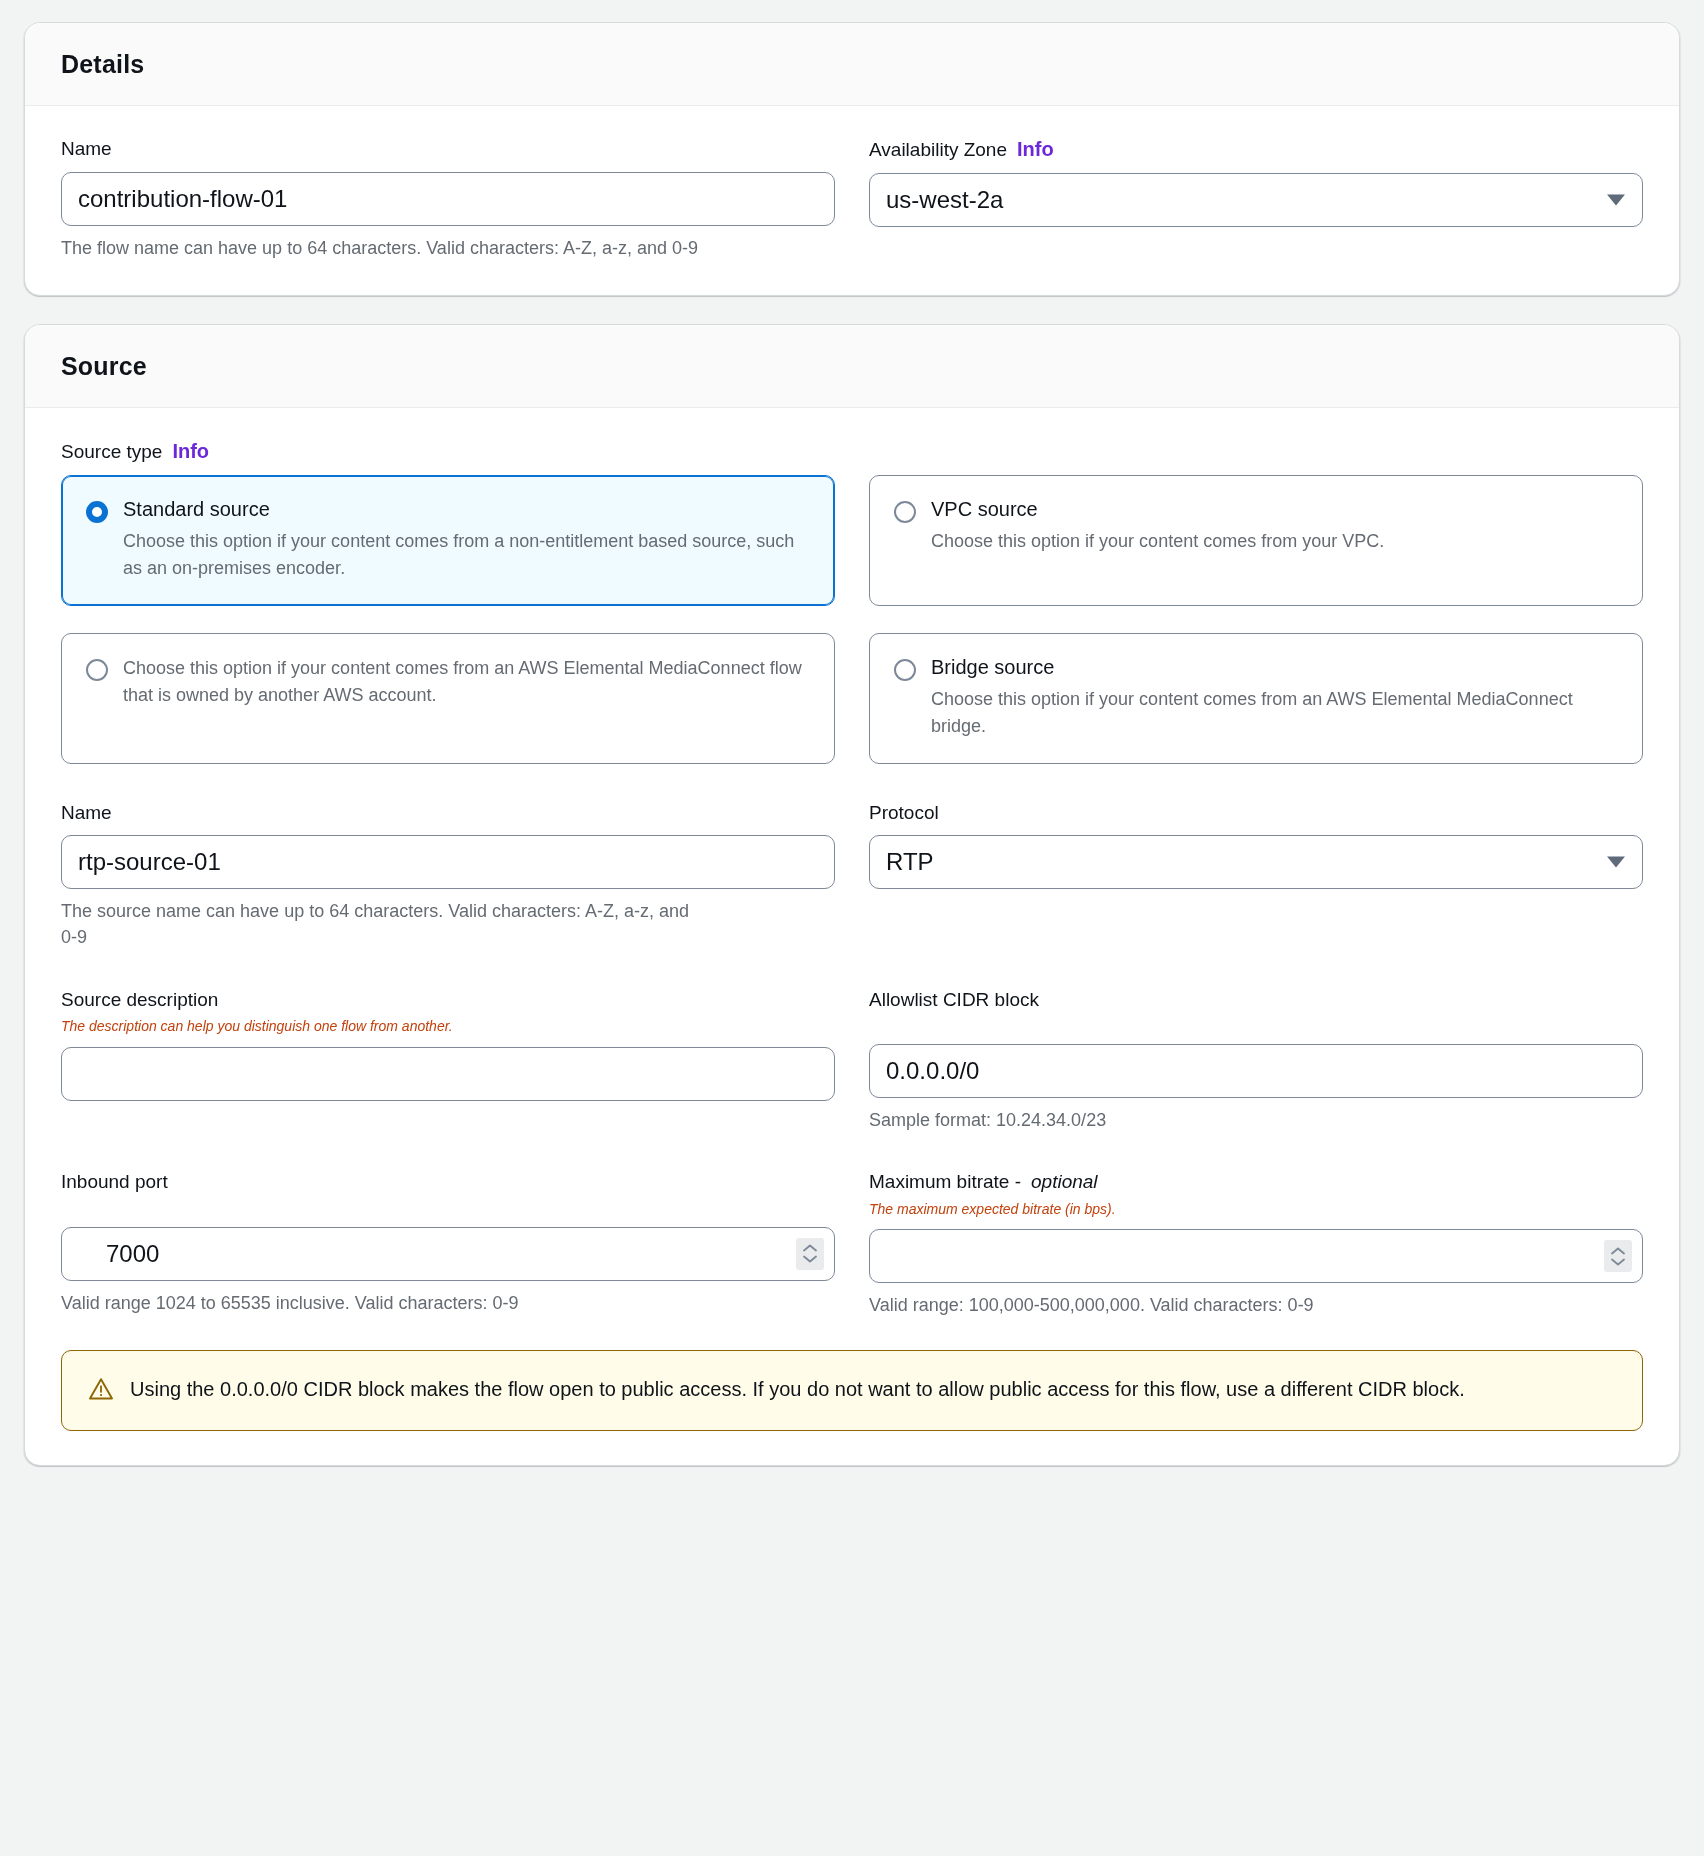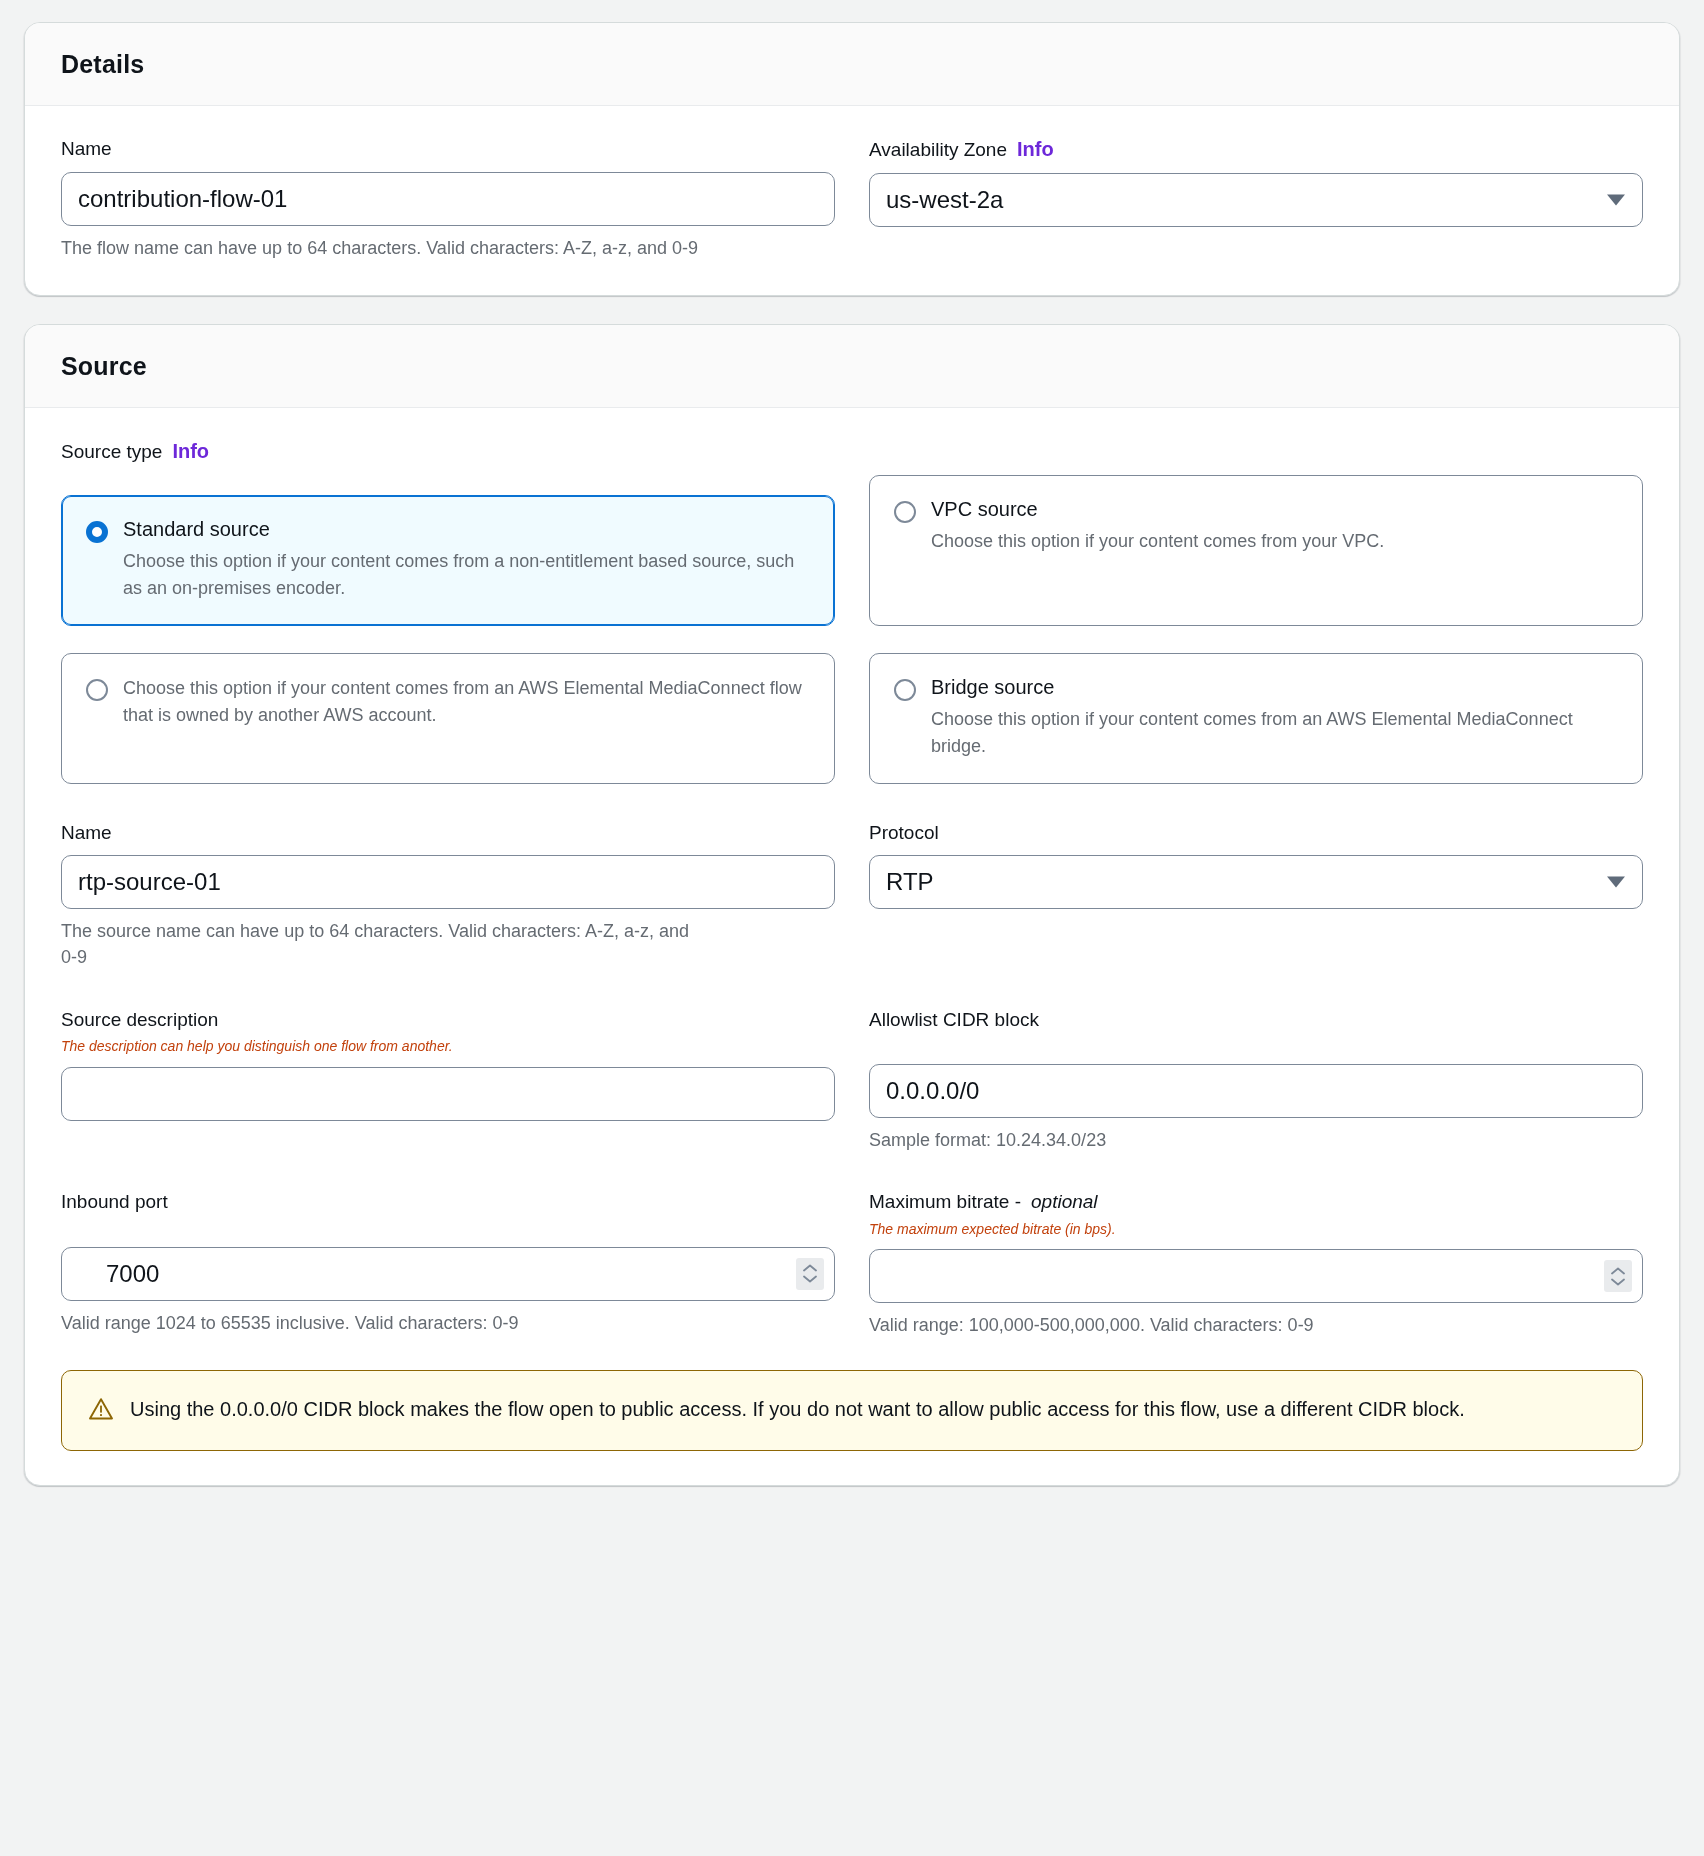--- a/index.html
+++ b/index.html
@@ -143,21 +143,20 @@
     padding: 21px 24px 23px 24px;
     display: flex;
     gap: 15px;
     cursor: pointer;
     min-height: 120px;
   }
   .card.selected {
     border-color: #0972d3;
     background: #f0fbff;
     box-shadow: 0 0 0 1px #0972d3 inset;
-    margin-top: 20px;
   }
   .radio {
     flex: 0 0 auto;
     width: 22px; height: 22px;
     border-radius: 50%;
     border: 2px solid #7d8998;
     background: #ffffff;
     margin-top: 4px;
   }
   .card.selected .radio {

